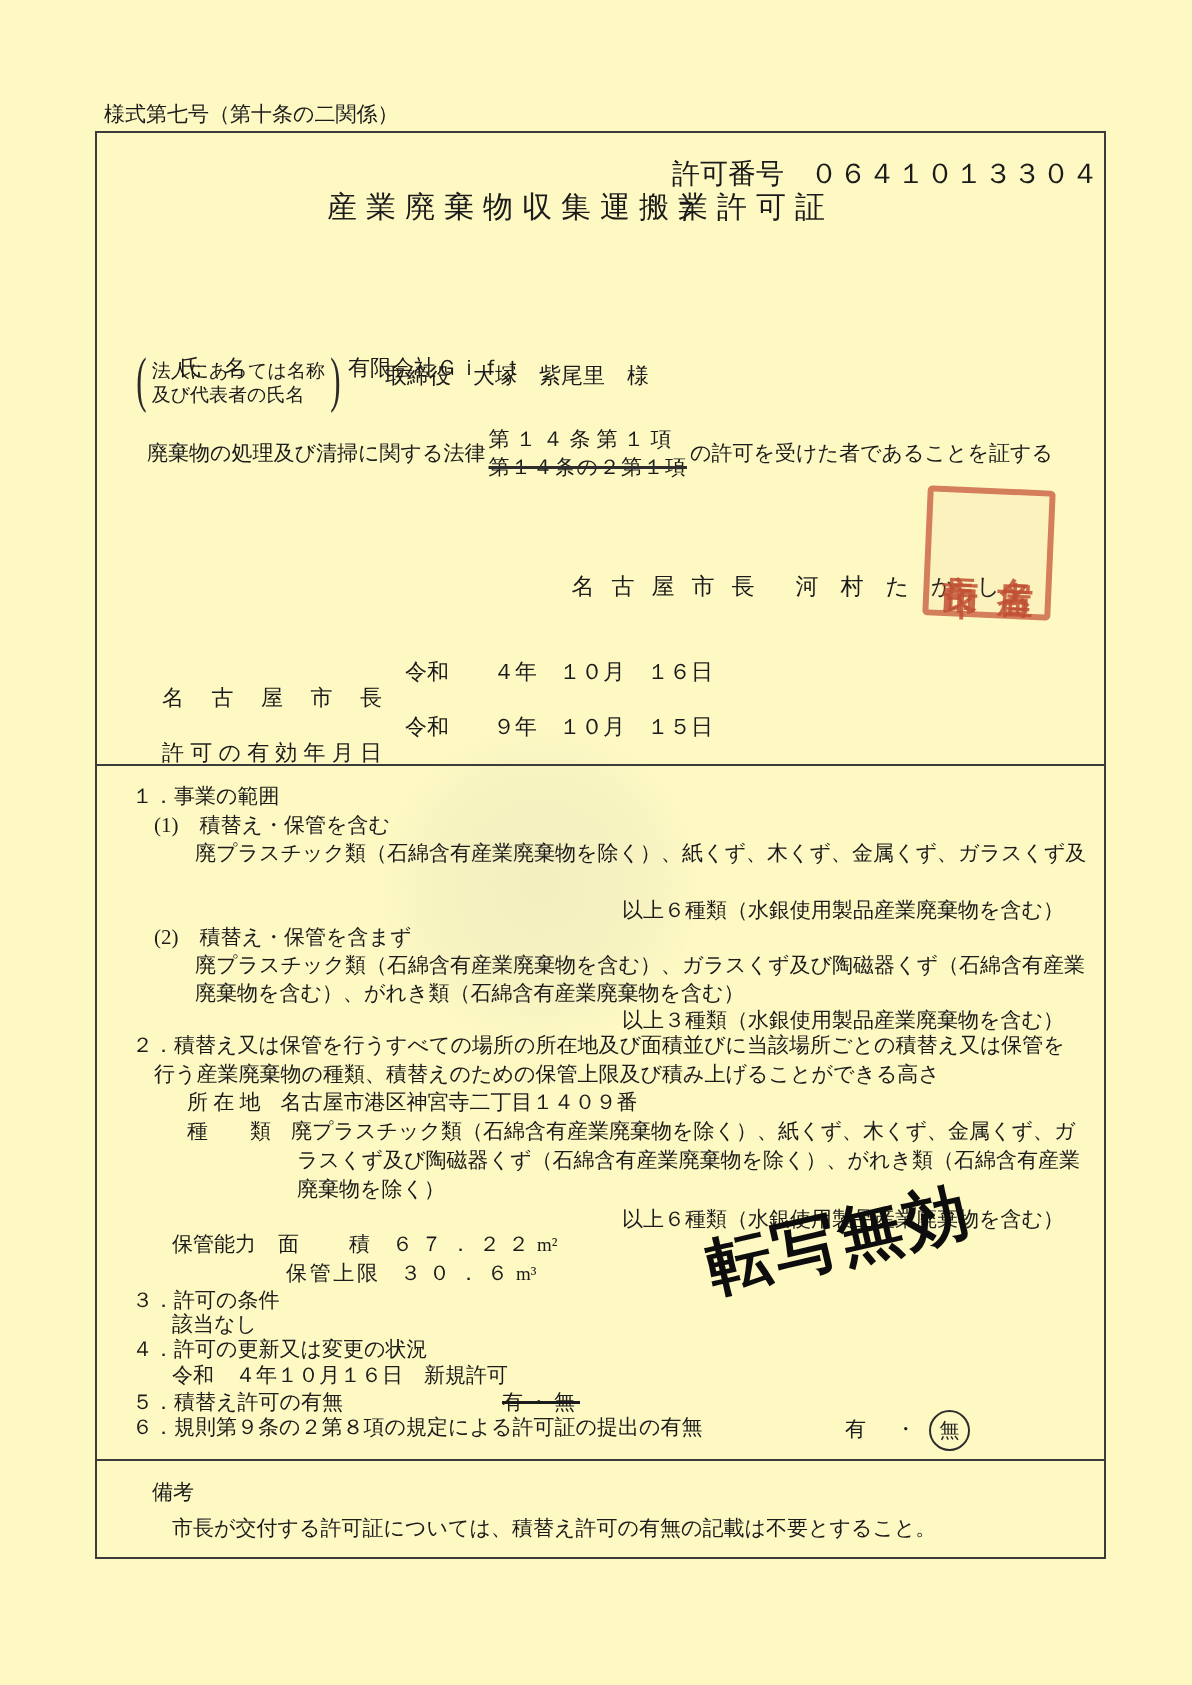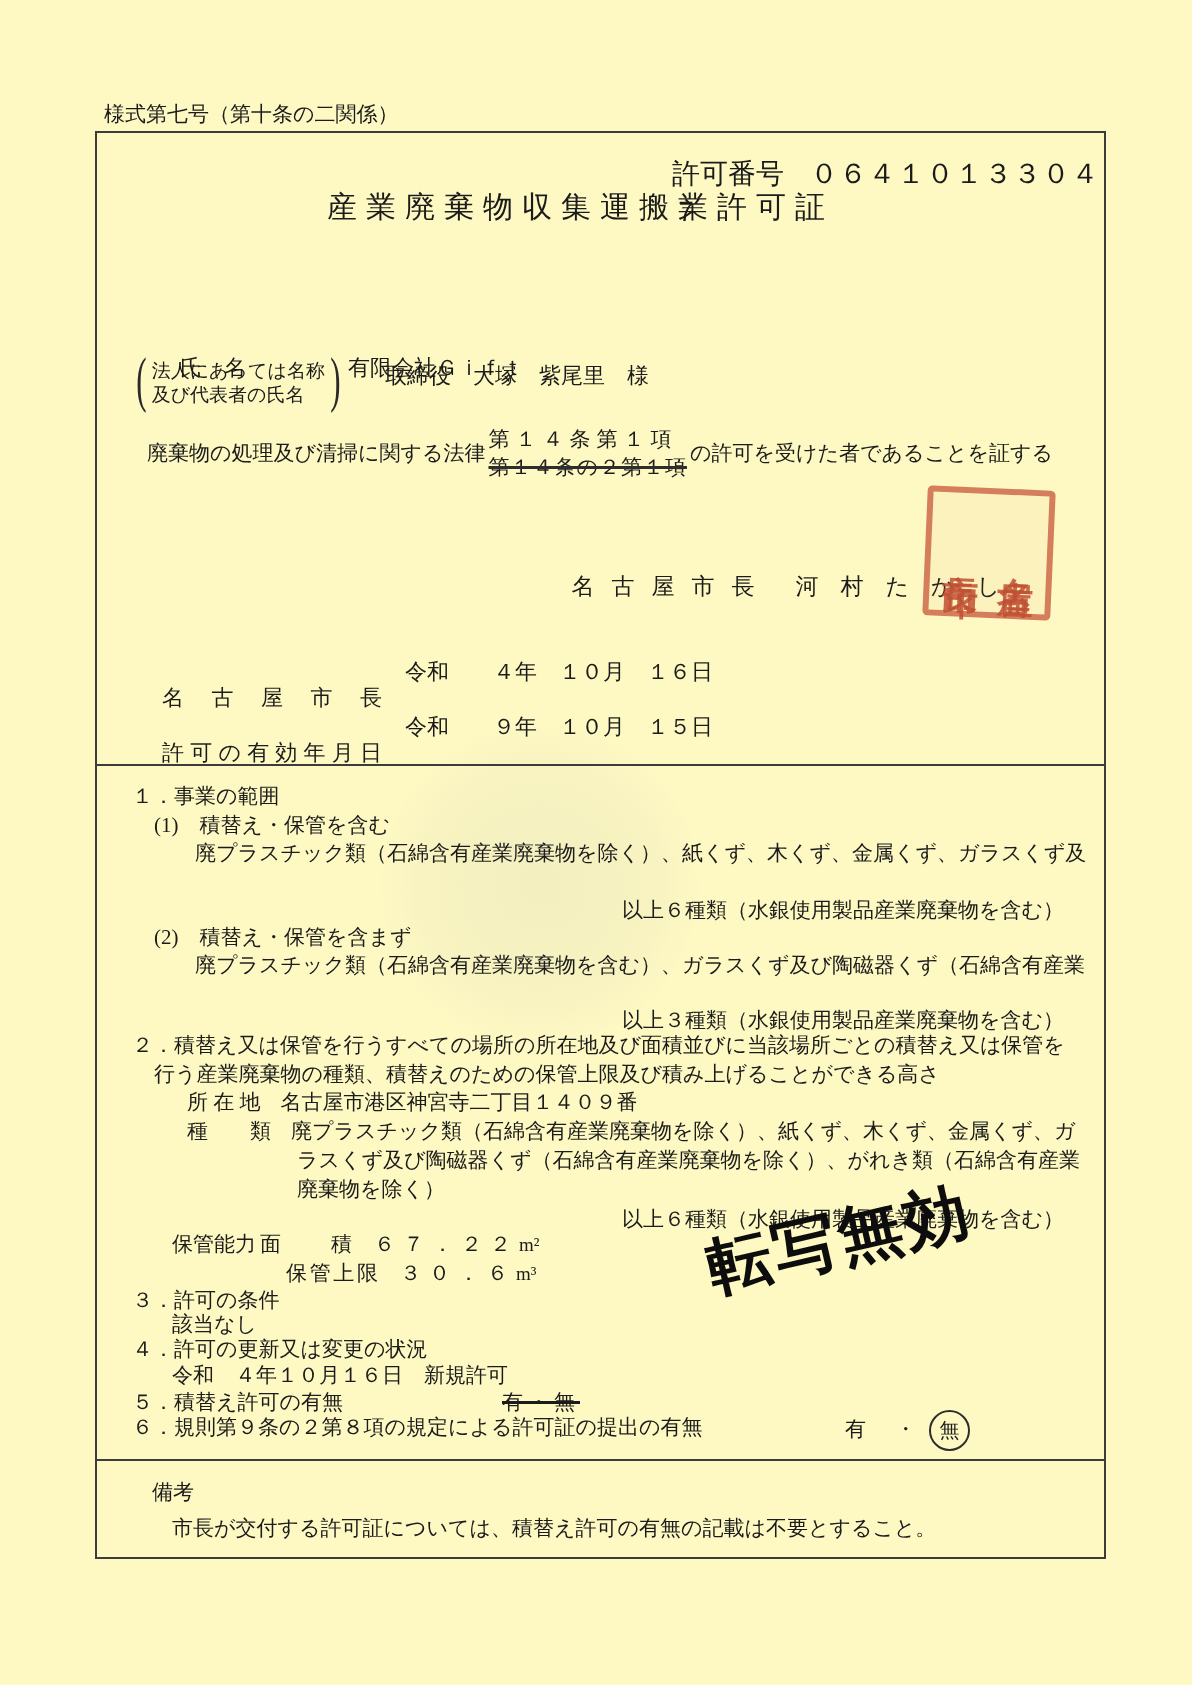--- a/index.html
+++ b/index.html
@@ -120,31 +120,32 @@
     </div>
 
     <div class="divider" style="top:631px;"></div>
 
     <div class="t" style="left:35px; top:650px;">１．事業の範囲</div>
     <div class="t" style="left:57px; top:679px;">(1)　積替え・保管を含む</div>
     <div class="t" style="left:98px; top:707px;">廃プラスチック類（石綿含有産業廃棄物を除く）、紙くず、木くず、金属くず、ガラスくず及</div>
     <div class="right-line" style="top:763px;">以上６種類（水銀使用製品産業廃棄物を含む）</div>
     <div class="t" style="left:57px; top:791px;">(2)　積替え・保管を含まず</div>
     <div class="t" style="left:98px; top:819px;">廃プラスチック類（石綿含有産業廃棄物を含む）、ガラスくず及び陶磁器くず（石綿含有産業</div>
+    <div class="t" style="left:98px; top:847px;">廃棄物を含む）、がれき類（石綿含有産業廃棄物を含む）</div>
     <div class="right-line" style="top:873px;">以上３種類（水銀使用製品産業廃棄物を含む）</div>
 
     <div class="t" style="left:35px; top:899px;">２．積替え又は保管を行うすべての場所の所在地及び面積並びに当該場所ごとの積替え又は保管を</div>
     <div class="t" style="left:57px; top:928px;">行う産業廃棄物の種類、積替えのための保管上限及び積み上げることができる高さ</div>
     <div class="t" style="left:90px; top:956px;"><span>所 在 地</span><span style="margin-left:20px;">名古屋市港区神宮寺二丁目１４０９番</span></div>
     <div class="t" style="left:90px; top:985px;text-align:center;"><span>種　　類</span><span style="margin-left:20px;">廃プラスチック類（石綿含有産業廃棄物を除く）、紙くず、木くず、金属くず、ガ</span></div>
     <div class="t" style="left:200px; top:1014px;">ラスくず及び陶磁器くず（石綿含有産業廃棄物を除く）、がれき類（石綿含有産業</div>
     <div class="t" style="left:200px; top:1043px;">廃棄物を除く）</div>
     <div class="right-line" style="top:1072px;">以上６種類（水銀使用製品産業廃棄物を含む）</div>
 
-    <div class="t" style="left:75px; top:1098px;"><span>保管能力</span><span class="just" style="width:92px; margin-left:4px;">面　　積</span><span class="val-sp" style="margin-left:22px;">６７．２２</span><span class="unit">m²</span></div>
+    <div class="t" style="left:75px; top:1098px;"><span>保管能力</span><span class="just" style="width:92px; margin-left:22px;">面　　積</span><span class="val-sp" style="margin-left:22px;">６７．２２</span><span class="unit">m²</span></div>
     <div class="t" style="left:189px; top:1127px;"><span class="just" style="width:92px;">保管上限</span><span class="val-sp" style="margin-left:22px;">３０．６</span><span class="unit">m³</span></div>
 
     <div class="t" style="left:35px; top:1154px;">３．許可の条件</div>
     <div class="t" style="left:75px; top:1178px;">該当なし</div>
     <div class="t" style="left:35px; top:1203px;">４．許可の更新又は変更の状況</div>
     <div class="t" style="left:75px; top:1229px;">令和　４年１０月１６日　新規許可</div>
     <div class="t" style="left:35px; top:1256px;">５．積替え許可の有無</div>
     <div class="t struck-choice" style="left:405px; top:1256px;">有・無</div>
     <div class="t" style="left:35px; top:1281px;">６．規則第９条の２第８項の規定による許可証の提出の有無</div>
     <div class="t" style="left:748px; top:1283px;">有</div>

